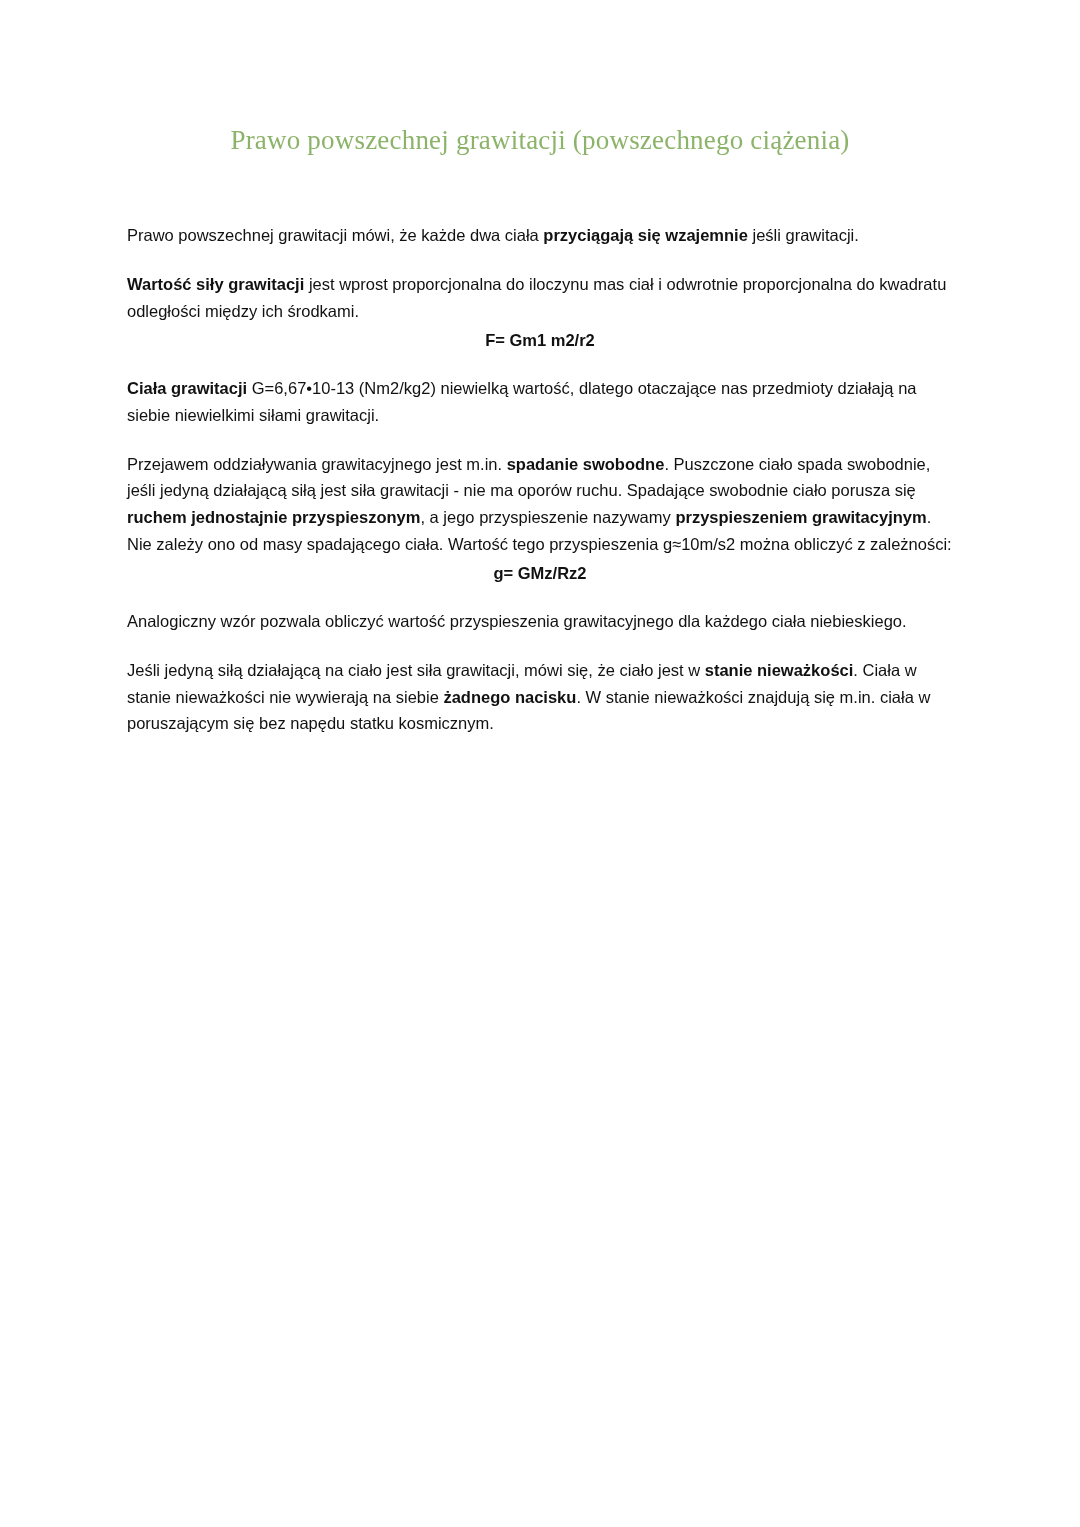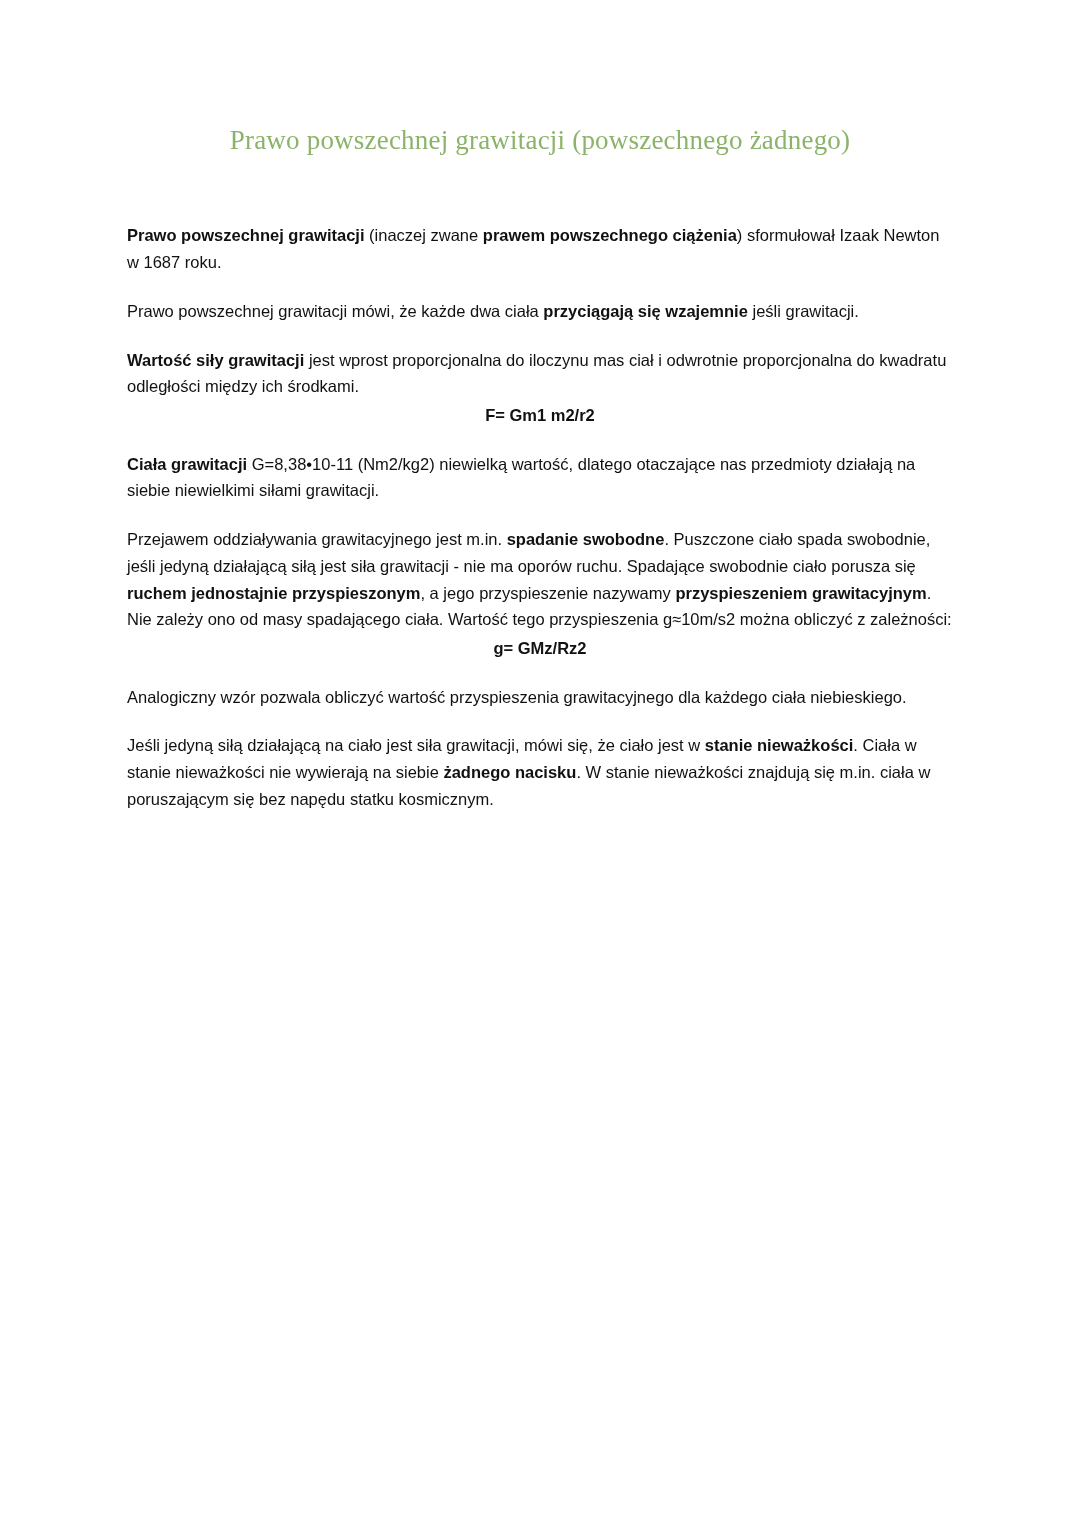--- a/index.html
+++ b/index.html
@@ -59,25 +59,24 @@
     color: #111111;
   }
   .formula.tight {
     margin-top: -20px;
   }
 </style>
 </head>
 <body>
 
 <div class="page">
-  <h1 class="doc-title">Prawo powszechnej grawitacji (powszechnego żadnego)</h1>
+  <h1 class="doc-title">Prawo powszechnej grawitacji (powszechnego ciążenia)</h1>
   <div class="content">
-      <p class="para"><span class="b">Prawo powszechnej grawitacji</span><span> (inaczej zwane </span><span class="b">prawem powszechnego ciążenia</span><span>) sformułował Izaak Newton w 1687 roku.</span></p>
       <p class="para"><span>Prawo powszechnej grawitacji mówi, że każde dwa ciała </span><span class="b">przyciągają się wzajemnie</span><span> jeśli grawitacji.</span></p>
       <p class="para"><span class="b">Wartość siły grawitacji</span><span> jest wprost proporcjonalna do iloczynu mas ciał i odwrotnie proporcjonalna do kwadratu odległości między ich środkami.</span></p>
       <div class="formula tight">F= Gm1 m2/r2</div>
-      <p class="para"><span class="b">Ciała grawitacji</span><span> G=8,38•10-11 (Nm2/kg2) niewielką wartość, dlatego otaczające nas przedmioty działają na siebie niewielkimi siłami grawitacji.</span></p>
+      <p class="para"><span class="b">Ciała grawitacji</span><span> G=6,67•10-13 (Nm2/kg2) niewielką wartość, dlatego otaczające nas przedmioty działają na siebie niewielkimi siłami grawitacji.</span></p>
       <p class="para"><span>Przejawem oddziaływania grawitacyjnego jest m.in. </span><span class="b">spadanie swobodne</span><span>. Puszczone ciało spada swobodnie, jeśli jedyną działającą siłą jest siła grawitacji - nie ma oporów ruchu. Spadające swobodnie ciało porusza się </span><span class="b">ruchem jednostajnie przyspieszonym</span><span>, a jego przyspieszenie nazywamy </span><span class="b">przyspieszeniem grawitacyjnym</span><span>. Nie zależy ono od masy spadającego ciała. Wartość tego przyspieszenia g≈10m/s2 można obliczyć z zależności:</span></p>
       <div class="formula tight">g= GMz/Rz2</div>
       <p class="para"><span>Analogiczny wzór pozwala obliczyć wartość przyspieszenia grawitacyjnego dla każdego ciała niebieskiego.</span></p>
       <p class="para"><span>Jeśli jedyną siłą działającą na ciało jest siła grawitacji, mówi się, że ciało jest w </span><span class="b">stanie nieważkości</span><span>. Ciała w stanie nieważkości nie wywierają na siebie </span><span class="b">żadnego nacisku</span><span>. W stanie nieważkości znajdują się m.in. ciała w poruszającym się bez napędu statku kosmicznym.</span></p>
     </div>
 </div>
 
 </body></html>

